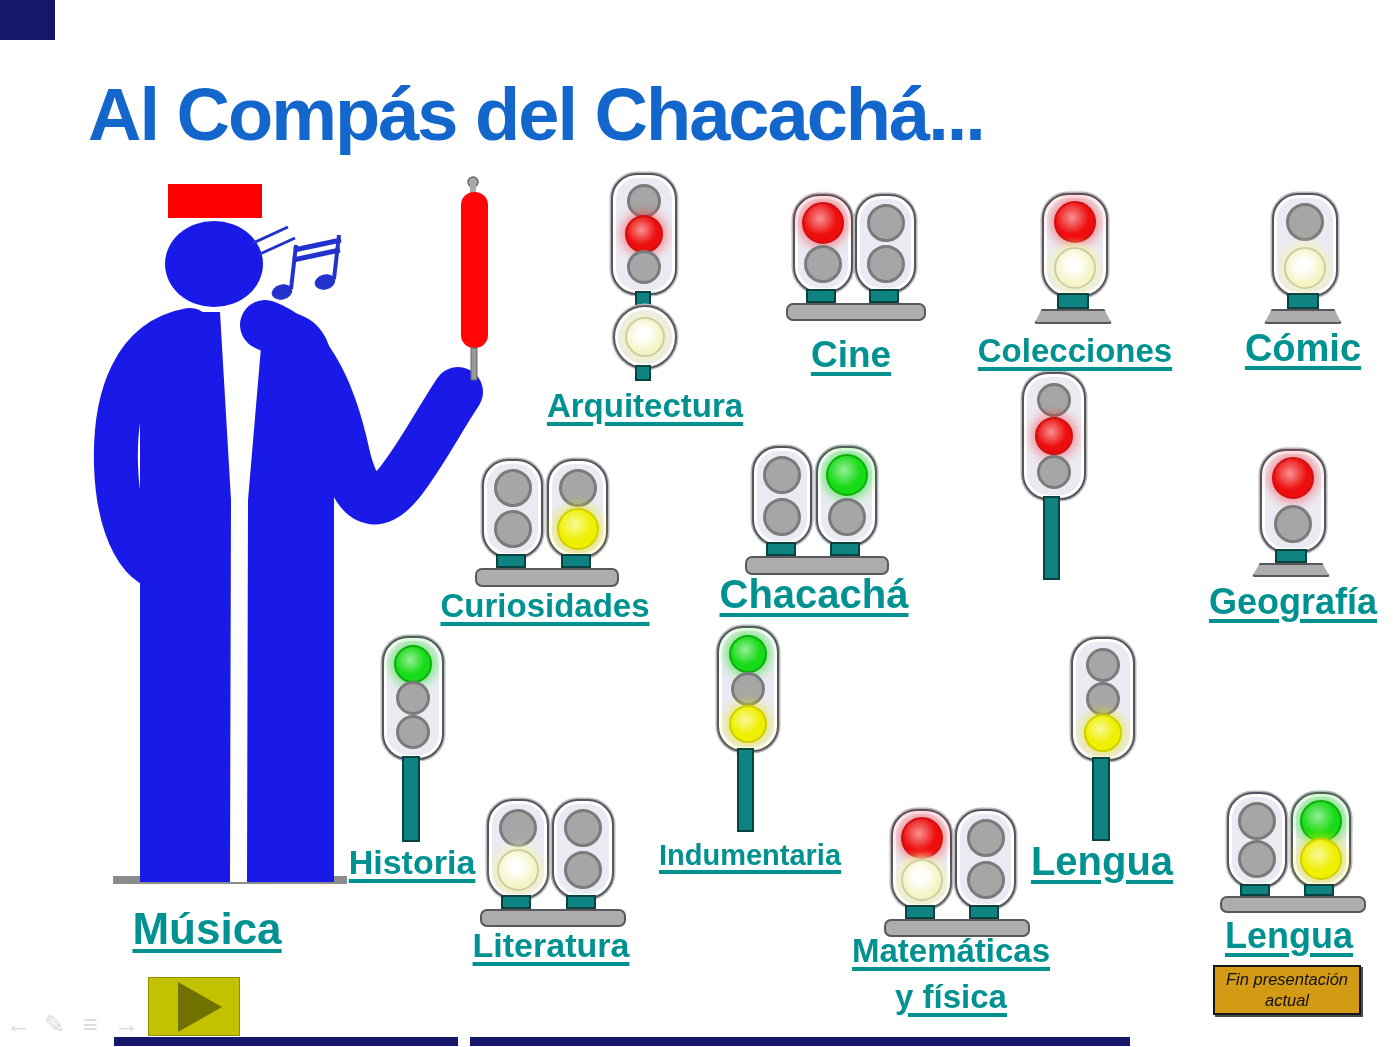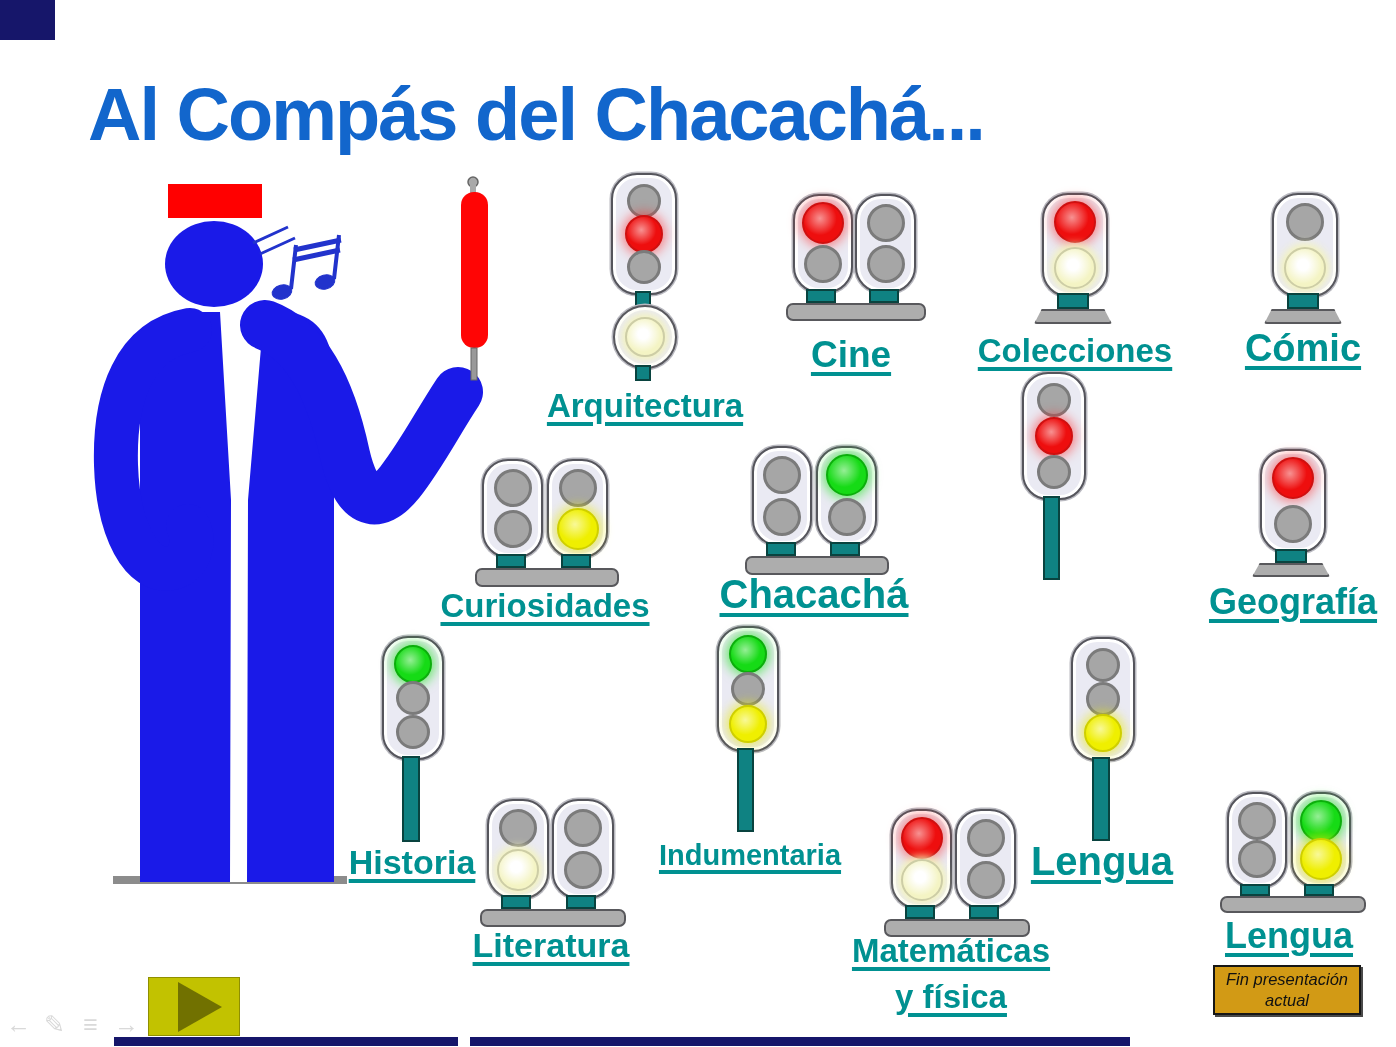--- a/index.html
+++ b/index.html
@@ -231,20 +231,21 @@
   <a class="sig-label" style="left:645px;top:383px;font-size:33px">Arquitectura</a>
   <a class="sig-label" style="left:851px;top:329px;font-size:37px">Cine</a>
   <a class="sig-label" style="left:1075px;top:328px;font-size:33px">Colecciones</a>
   <a class="sig-label" style="left:1303px;top:322px;font-size:38px">Cómic</a>
   <a class="sig-label" style="left:545px;top:583px;font-size:33px">Curiosidades</a>
   <a class="sig-label" style="left:814px;top:567px;font-size:40px">Chacachá</a>
   <a class="sig-label" style="left:1293px;top:577px;font-size:36px">Geografía</a>
   <a class="sig-label" style="left:412px;top:839px;font-size:34px">Historia</a>
   <a class="sig-label" style="left:750px;top:835px;font-size:29px">Indumentaria</a>
   <a class="sig-label" style="left:1102px;top:834px;font-size:40px">Lengua</a>
+  <a class="sig-label" style="left:207px;top:899px;font-size:44px">Música</a>
   <a class="sig-label" style="left:551px;top:922px;font-size:34px">Literatura</a>
   <a class="sig-label" style="left:951px;top:928px;font-size:33px">Matemáticas
 y física</a>
   <a class="sig-label" style="left:1289px;top:911px;font-size:36px">Lengua</a>
 
   <div class="play-btn">
     <span class="play-tri"></span>
   </div>
 
   <div class="fin-btn">Fin presentación

